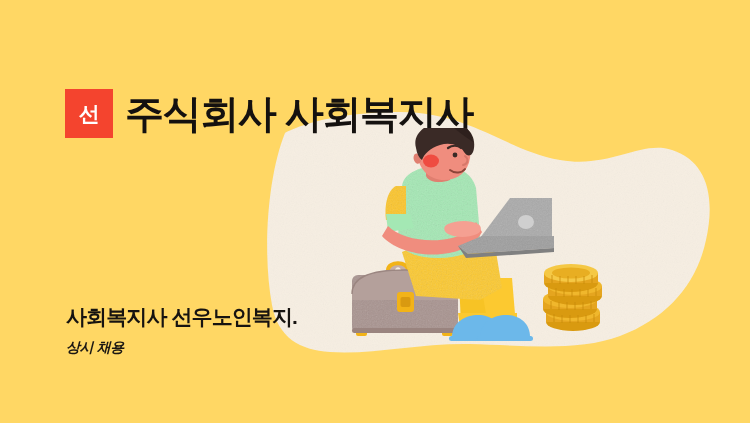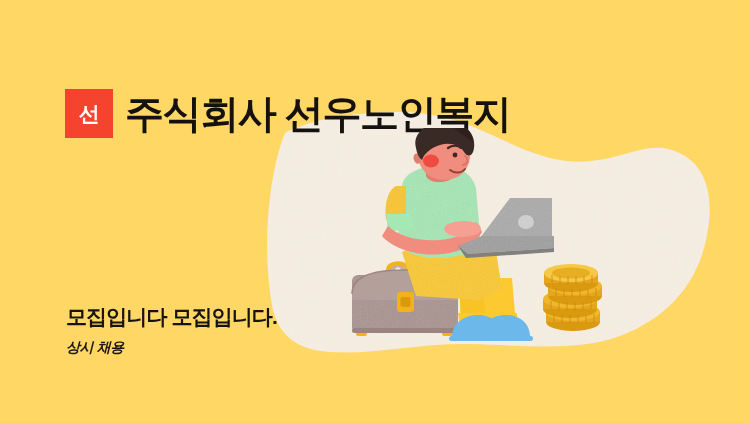--- a/index.html
+++ b/index.html
@@ -134,21 +134,21 @@
              C578,352 520,345 470,344
              C420,343 372,355 330,352
              C300,350 278,338 272,305
              C262,250 268,175 285,133 Z" fill="#ffffff" filter="url(#grain)" opacity="0.65"></path>
   </svg>
 
   <div class="header">
     <div class="logo-badge">
       <span class="logo-badge-text">선</span>
     </div>
-    <h1 class="company-title">주식회사 선우노인복지</h1>
+    <h1 class="company-title">주식회사 사회복지사</h1>
   </div>
 
   <svg class="illustration" viewBox="0 0 290 230" aria-hidden="true">
     <defs>
       <filter id="tex" x="-5%" y="-5%" width="110%" height="110%">
         <feTurbulence type="fractalNoise" baseFrequency="0.8" numOctaves="2" result="t"></feTurbulence>
         <feColorMatrix in="t" type="saturate" values="0"></feColorMatrix>
         <feComponentTransfer result="tg">
           <feFuncA type="linear" slope="0.22"></feFuncA>
         </feComponentTransfer>
@@ -324,17 +324,17 @@
         <line x1="232" y1="187" x2="232" y2="195"></line>
         <line x1="240" y1="187" x2="240" y2="195"></line>
         <line x1="248" y1="187" x2="248" y2="195"></line>
         <line x1="256" y1="187" x2="256" y2="195"></line>
         <line x1="264" y1="186" x2="264" y2="194"></line>
       </g>
     </g>
   </svg>
 
   <div class="copy">
-    <p class="copy-headline">모집입니다 모집입니다.</p>
+    <p class="copy-headline">사회복지사 선우노인복지.</p>
     <p class="copy-sub">상시 채용</p>
   </div>
 
 </div>
 
 </body></html>

